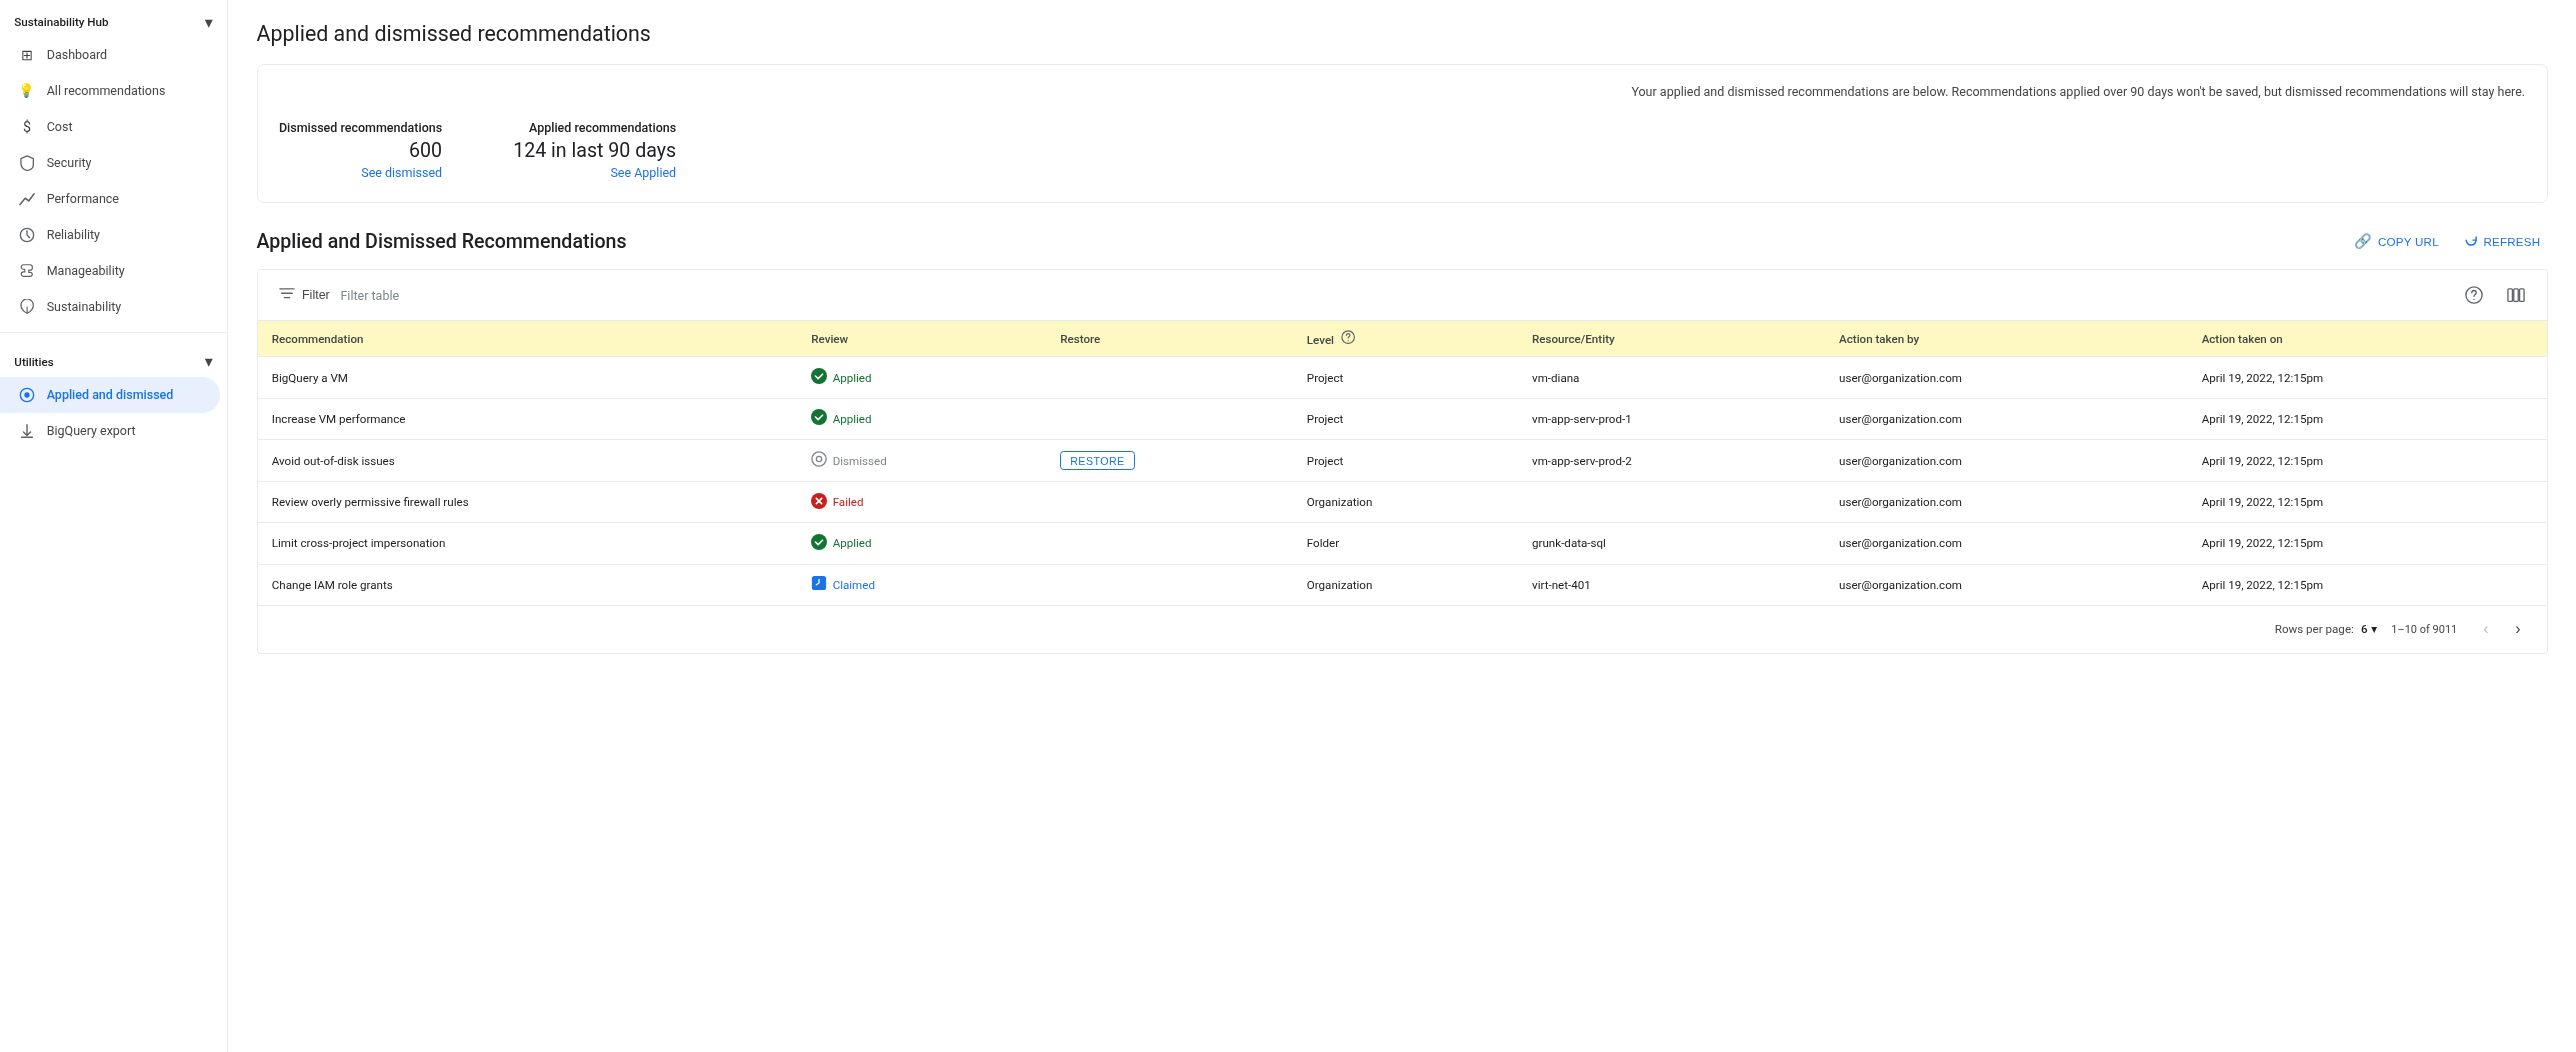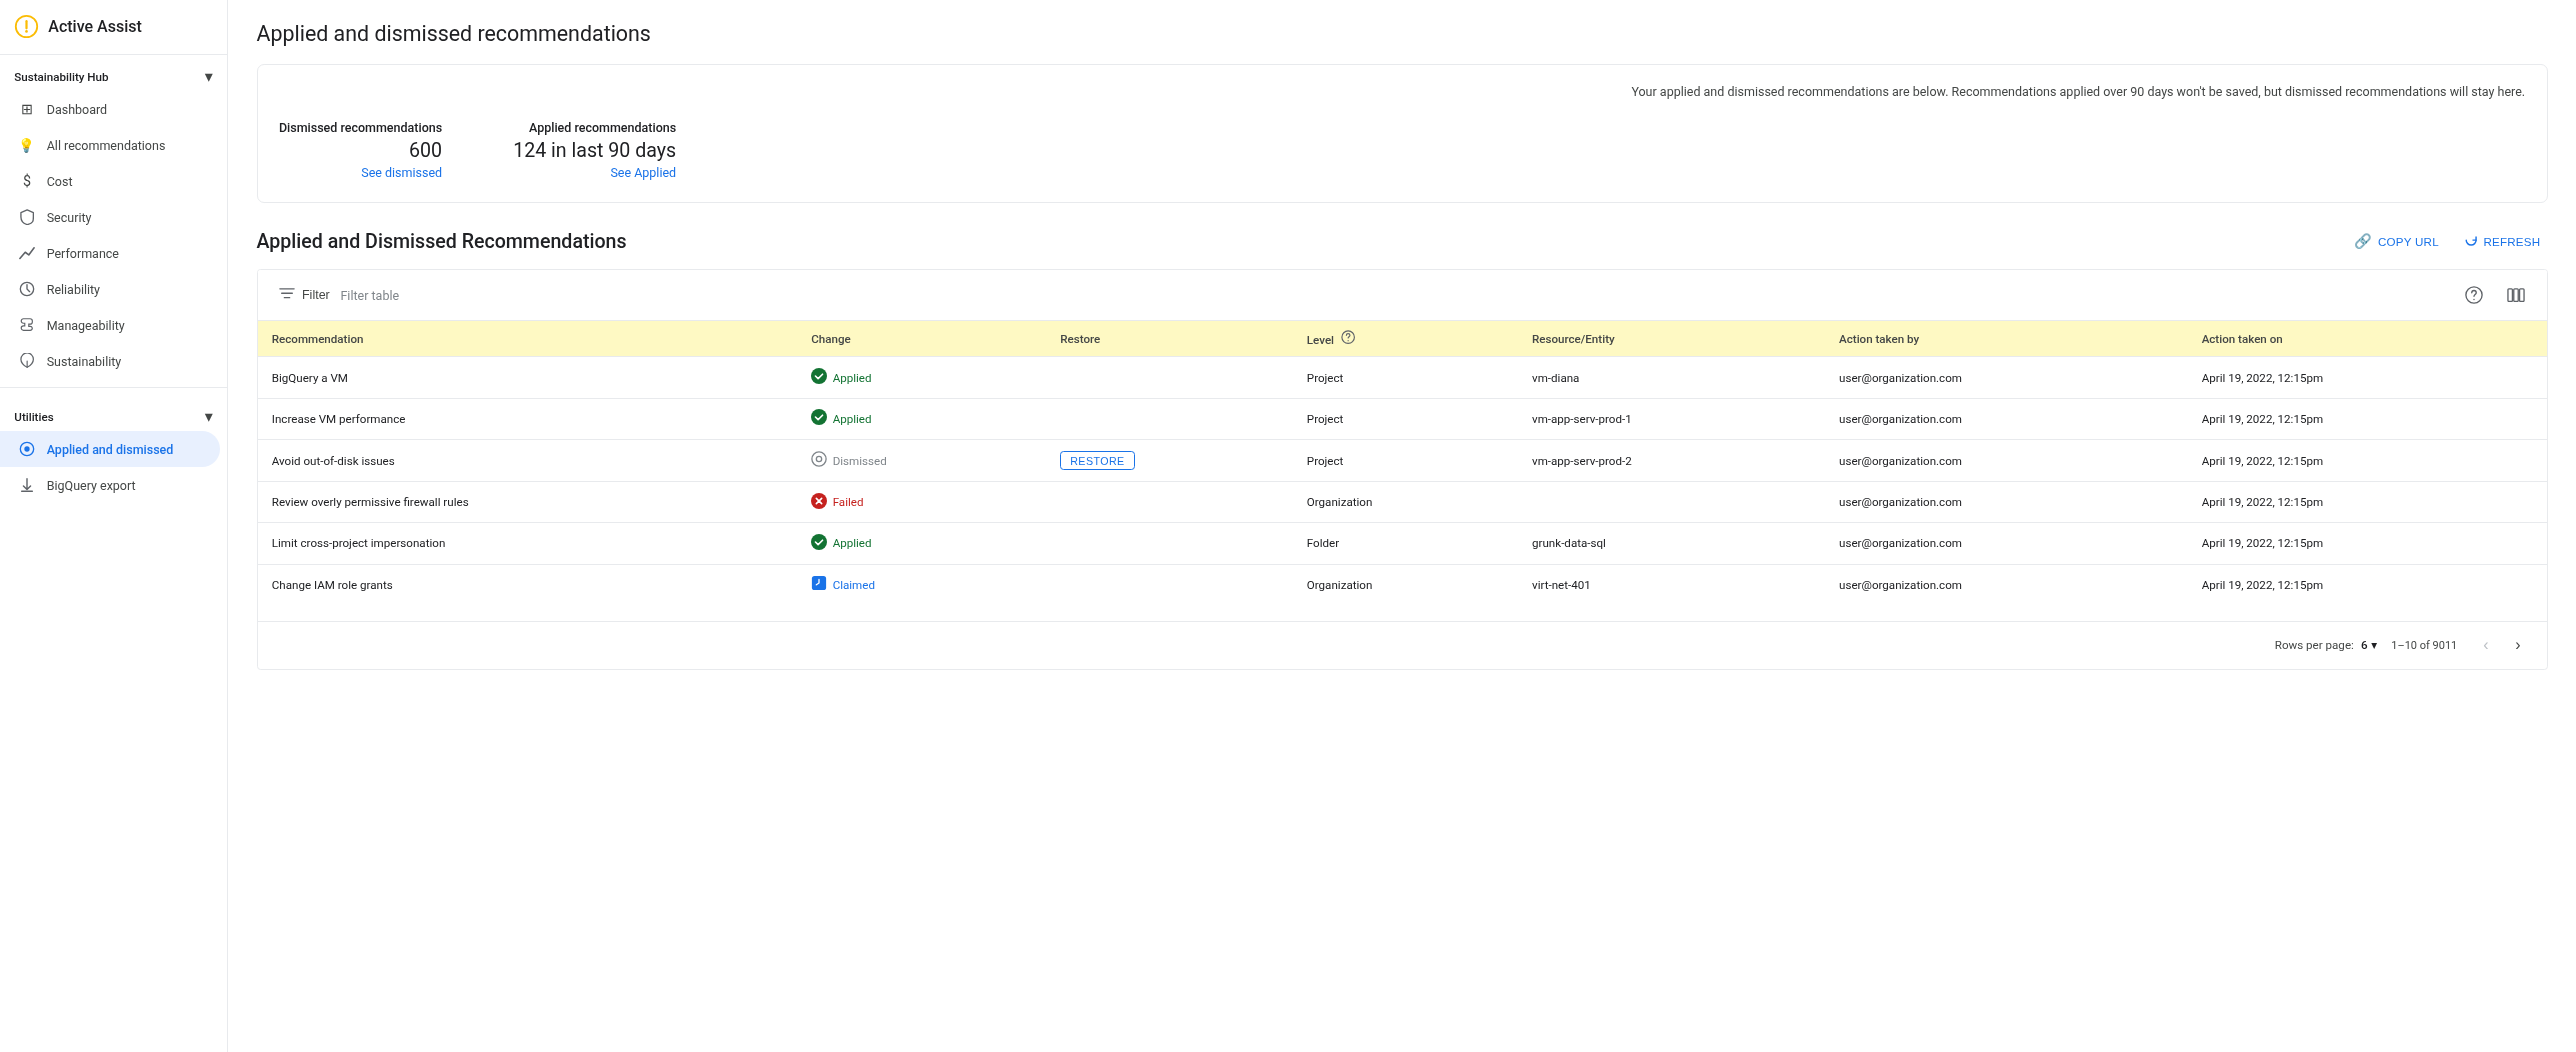--- a/index.html
+++ b/index.html
@@ -256,21 +256,20 @@
     
     .pagination {
       display: flex;
       align-items: center;
       justify-content: flex-end;
       padding: 9px 14.3px;
       font-size: 11.6px;
       color: #444746;
       gap: 14.3px;
       border-top: 0.9px solid #e8eaed;
-      margin-top: 16px;
     }
     .pagination-rows {
       display: flex;
       align-items: center;
       gap: 7.1px;
     }
     .rows-select {
       display: flex;
       align-items: center;
       gap: 3.6px;
@@ -297,30 +296,20 @@
       border: none;
       font-size: 16px;
       color: #444746;
     }
     .nav-btn.disabled { color: #bdc1c6; cursor: default; }
   </style>
 </head>
 <body>
 
 <nav class="sidebar">
-  <div class="sidebar-header">
-    <div class="sidebar-header-icon">
-      <svg width="25" height="25" viewBox="0 0 28 28" fill="none">
-        <circle cx="14" cy="14" r="12" stroke="#fbbc04" stroke-width="2" fill="none"></circle>
-        <path d="M14 8 L14 16" stroke="#fbbc04" stroke-width="2.5" stroke-linecap="round"></path>
-        <circle cx="14" cy="19.5" r="1.5" fill="#fbbc04"></circle>
-      </svg>
-    </div>
-    <span class="sidebar-header-title">Active Assist</span>
-  </div>
 
   <div class="sidebar-section-header">
     <span>Sustainability Hub</span>
     <span style="font-size:16px; color:#444746;">▾</span>
   </div>
 
   <div class="sidebar-item">
     <span class="icon">⊞</span>
     <span>Dashboard</span>
   </div>
@@ -469,21 +458,21 @@
               <rect x="14" y="1" width="5" height="14" rx="1" stroke="#5f6368" stroke-width="1.5" fill="none"></rect>
             </svg>
         </button>
       </div>
     </div>
 
     <table>
       <thead>
         <tr>
           <th><span>Recommendation</span></th>
-          <th><span>Change</span></th>
+          <th><span>Review</span></th>
           <th><span>Restore</span></th>
           <th>
             <span>Level</span>
             <span class="help-icon">
               <svg width="14.3" height="14.3" viewBox="0 0 16 16" fill="none">
                   <circle cx="8" cy="8" r="7" stroke="#5f6368" stroke-width="1.3" fill="none"></circle>
                   <path d="M6 6C6 4.9 6.9 4 8 4s2 .9 2 2c0 1.5-2 1.5-2 3" stroke="#5f6368" stroke-width="1.3" stroke-linecap="round" fill="none"></path>
                   <circle cx="8" cy="12" r="0.7" fill="#5f6368"></circle>
                 </svg>
             </span>

